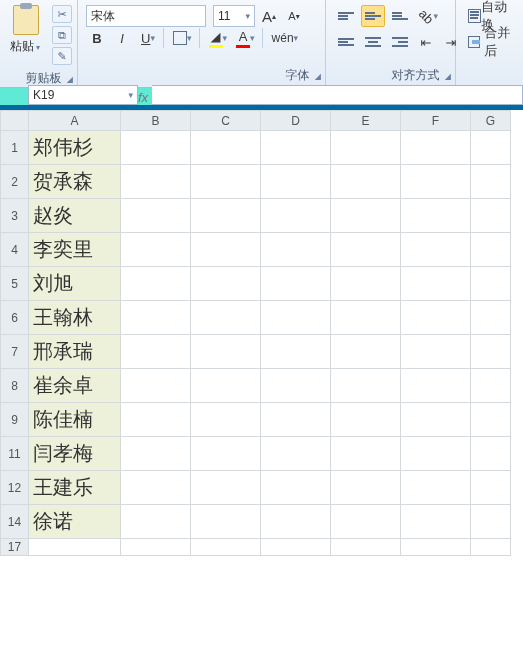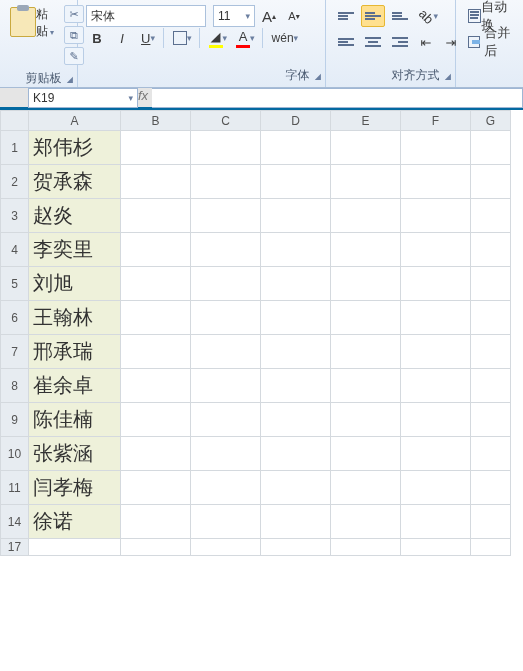--- a/index.html
+++ b/index.html
@@ -2,39 +2,39 @@
 <html><head>
 <meta charset="utf-8">
 <style>
 *{box-sizing:border-box;margin:0;padding:0;font-family:"Microsoft YaHei",SimSun,sans-serif}
 body{background:#fff;width:523px;height:671px;overflow:hidden;font-size:12px;color:#333}
 .ribbon{background:linear-gradient(#f5f8fc,#e3ecf7);border-bottom:1px solid #a7bcd6;height:88px;display:flex}
 .rgroup{border-right:1px solid #bcd0e8;display:flex;flex-direction:column;padding:2px 4px 0}
 .rgroup .body{flex:1;display:flex;align-items:flex-start}
 .rgroup .lbl{text-align:right;font-size:12px;color:#4a5a70;padding:2px 0 3px}
 .tri{font-size:8px;color:#6b7fa0;margin-left:2px}
-.bigbtn{display:flex;flex-direction:row;align-items:center;padding:2px 6px;cursor:pointer}
+.bigbtn{display:flex;flex-direction:column;padding:2px 6px;cursor:pointer}
 .bigbtn .ic{width:32px;height:32px;display:flex;align-items:center;justify-content:center}
 .bigbtn .tx{font-size:12px;margin-top:2px}
 .paste-ic{width:26px;height:30px;background:#f7e8b8;border:1px solid #c9a93f;border-radius:2px;position:relative}
 .paste-ic::before{content:"";position:absolute;top:-3px;left:6px;width:12px;height:6px;background:#9aa7b8;border-radius:2px}
 .sidecol{display:flex;flex-direction:column;gap:3px;padding:3px 4px}
 .sbtn{width:20px;height:18px;border:1px solid #b9cde5;background:#eef4fb;border-radius:2px;cursor:pointer;display:flex;align-items:center;justify-content:center;font-size:11px;color:#5b6f8f}
 .fontbox{border:1px solid #abc1dc;background:#fff;height:22px;display:flex;align-items:center;padding:0 4px;font-size:12px}
 .fontname{width:120px}
 .fontsize{width:42px;margin-left:4px;justify-content:space-between}
 .row{display:flex;align-items:center;gap:3px}
 .tb{height:22px;min-width:22px;border:1px solid transparent;background:transparent;display:flex;align-items:center;justify-content:center;cursor:pointer;font-size:13px;color:#3c3c3c;border-radius:2px;padding:0 3px}
 .tb.dd{padding-right:1px}
 .tb.active{background:#ffe08f;border-color:#e6b733}
 .hline{width:16px;height:2px;background:#5b6f8f;margin:1px 0}
 .fcolor{display:flex;flex-direction:column;align-items:center}
 .fcolor .bar{width:14px;height:3px;margin-top:1px}
 .sep{width:1px;height:20px;background:#bcd0e8;margin:0 2px}
-.namebar{height:22px;border-bottom:3px solid #0369a1;display:flex;align-items:flex-start;background:#e5e5e5}
+.namebar{height:22px;border-bottom:5px solid #0369a1;display:flex;align-items:flex-end;background:#5eead4}
 .namebox{width:110px;height:20px;border:1px solid #9fb6d4;background:#fff;margin-left:28px;display:flex;align-items:center;justify-content:space-between;padding:0 4px;font-size:12px}
 .fxlab{font-style:italic;color:#777;font-size:13px}
 .fxinput{flex:1;height:20px;border:1px solid #9fb6d4;border-left:none;background:#fff;margin-left:4px}
 .sheet{position:relative;overflow:hidden}
 .grid{border-collapse:collapse;table-layout:fixed}
 .grid th,.grid td{border:1px solid #d4d9de;padding:0;font-weight:normal}
 .grid .corner{width:28px;height:20px;background:#e7ecf1}
 .grid .colh{height:20px;background:#e7ecf1;text-align:center;font-size:12px;color:#555;cursor:pointer}
 .grid .rowh{width:28px;background:#e7ecf1;text-align:center;font-size:12px;color:#555;cursor:pointer}
 .grid td.cell{background:#fff;height:34px;font-size:20px;font-family:SimSun,serif;padding:0 4px;vertical-align:middle;cursor:cell}
@@ -305,32 +305,32 @@
           <th class="rowh">9</th>
           <td class="cell filled">陈佳楠</td>
           <td class="cell"></td>
           <td class="cell"></td>
           <td class="cell"></td>
           <td class="cell"></td>
           <td class="cell"></td>
           <td class="cell"></td>
         </tr>
         <tr>
-          <th class="rowh">10</th>
-          <td class="cell filled">张紫涵</td>
-          <td class="cell"></td>
-          <td class="cell"></td>
-          <td class="cell"></td>
-          <td class="cell"></td>
-          <td class="cell"></td>
-          <td class="cell"></td>
-        </tr>
-        <tr>
           <th class="rowh">11</th>
           <td class="cell filled">闫孝梅</td>
+          <td class="cell"></td>
+          <td class="cell"></td>
+          <td class="cell"></td>
+          <td class="cell"></td>
+          <td class="cell"></td>
+          <td class="cell"></td>
+        </tr>
+        <tr>
+          <th class="rowh">12</th>
+          <td class="cell filled">王建乐</td>
           <td class="cell"></td>
           <td class="cell"></td>
           <td class="cell"></td>
           <td class="cell"></td>
           <td class="cell"></td>
           <td class="cell"></td>
         </tr>
         <tr>
           <th class="rowh">14</th>
           <td class="cell filled">徐诺</td>

